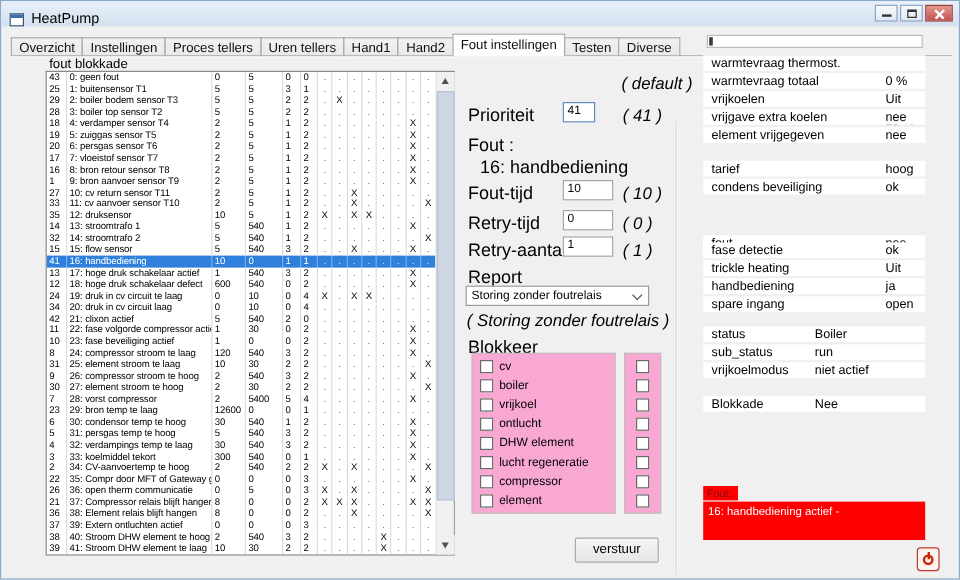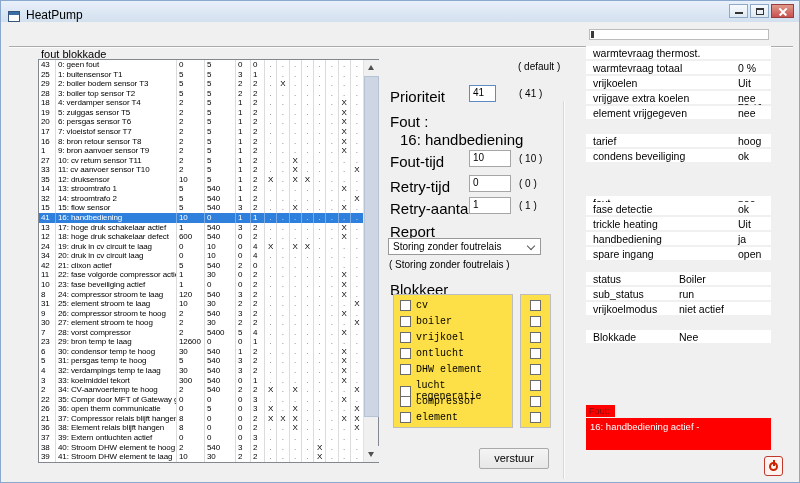--- a/index.html
+++ b/index.html
@@ -58,29 +58,29 @@
   .vscroll { position:absolute; right:0; top:0; width:15px; height:100%; background:#f0f0f0; border-left:1px solid #e2e2e2; }
   .sb-btn { position:absolute; left:0; width:15px; height:16px; background:#f0f0f0; }
   .sb-up { top:0; } .sb-down { bottom:0; }
   .arr { position:absolute; left:4px; width:0; height:0; border-left:3.5px solid transparent; border-right:3.5px solid transparent; }
   .arr-up { top:5px; border-bottom:5px solid #505050; }
   .arr-down { top:6px; border-top:5px solid #505050; }
   .sb-thumb { position:absolute; left:0; top:16px; width:15px; height:341px; background:#cdd6e2; border:1px solid #b5c3d4; }
 
   
   .flabel { position:absolute; font-size:15px; color:#000; }
-  .fhint  { position:absolute; font-size:10px; color:#000; }
+  .fhint  { position:absolute; font-size:14px; color:#000;font-style:italic; }
   .tbox { position:absolute; background:#fff; border:1px solid #a6a6a6; font-size:10px;
           padding:1px 0 0 3px; color:#000; }
   .tbox.focus { border-color:#5f8ac5; }
   .combo { position:absolute; left:387px; top:237px; width:153px; height:17px; background:#fff;
            border:1px solid #999; font-size:10px; padding:2px 0 0 4px; color:#000; }
   .combo .chev { position:absolute; right:6px; top:4px; width:6px; height:6px;
                  border-right:1.5px solid #555; border-bottom:1.5px solid #555; transform:rotate(45deg); }
-  .groupbox { position:absolute; border:1px solid #bdbdbd; background:#fde047;font-family:Liberation Mono, monospace; }
+  .groupbox { position:absolute; border:1px solid #bdbdbd; background:#f9a8d4; }
   .cbrow { position:absolute; left:6px; display:flex; align-items:center; gap:5px; font-size:10px; color:#000; }
   .cb { width:11px; height:11px; background:#fff; border:1px solid #6b6b6b; display:inline-block; }
   .btn { position:absolute; background:linear-gradient(#f4f4f4,#e7e7e7); border:1px solid #a9a9a9;
          font-size:11px; color:#000; text-align:center; border-radius:2px; }
 
   
   .etchline { position:absolute; left:562px; top:100px; width:1px; height:378px; background:#d9d9d9; box-shadow:1px 0 0 #fbfbfb; }
   .progress { position:absolute; left:588px; top:28px; width:180px; height:11px; background:#fff; border:1px solid #bcbcbc; }
   .progress .pfill { position:absolute; left:1px; top:1px; width:3px; height:7px; background:#3a3a3a; }
   .strip { position:absolute; left:585px; width:185px; height:13px; background:#fff; font-size:10.5px; color:#000; }
@@ -112,20 +112,31 @@
       <span class="winbtn">
           <span class="glyph-max"></span>
         </span>
       <span class="winbtn close">
           <span class="glyph-x1"></span>
           <span class="glyph-x2"></span>
         </span>
     </span>
   </div>
 
+  <div class="tabs" id="tabs">
+      <div class="tab">Overzicht</div>
+      <div class="tab">Instellingen</div>
+      <div class="tab">Proces tellers</div>
+      <div class="tab">Uren tellers</div>
+      <div class="tab">Hand1</div>
+      <div class="tab">Hand2</div>
+      <div class="tab selected">Fout instellingen</div>
+      <div class="tab">Testen</div>
+      <div class="tab">Diverse</div>
+    </div>
   <div class="tabline"></div>
   <div class="tabline2"></div>
 
   <div class="caption">fout blokkade</div>
 
   <div class="listbox">
     <div class="rows" id="rows">
         <div class="trow">
           <span class="c-id">43</span>
           <span class="c-name">0: geen fout</span>

